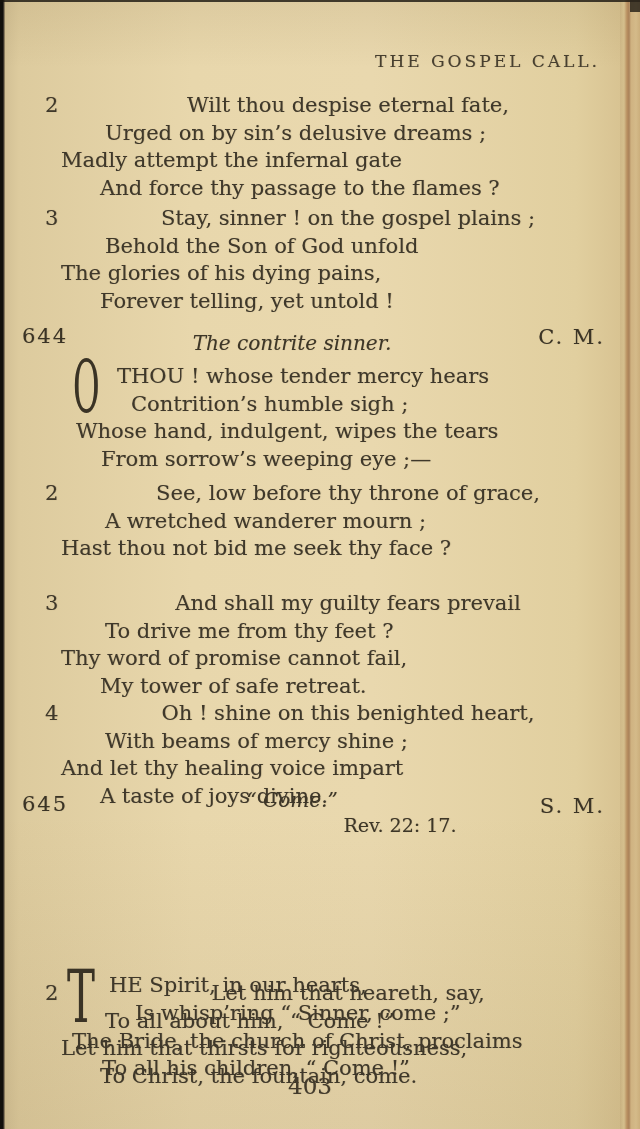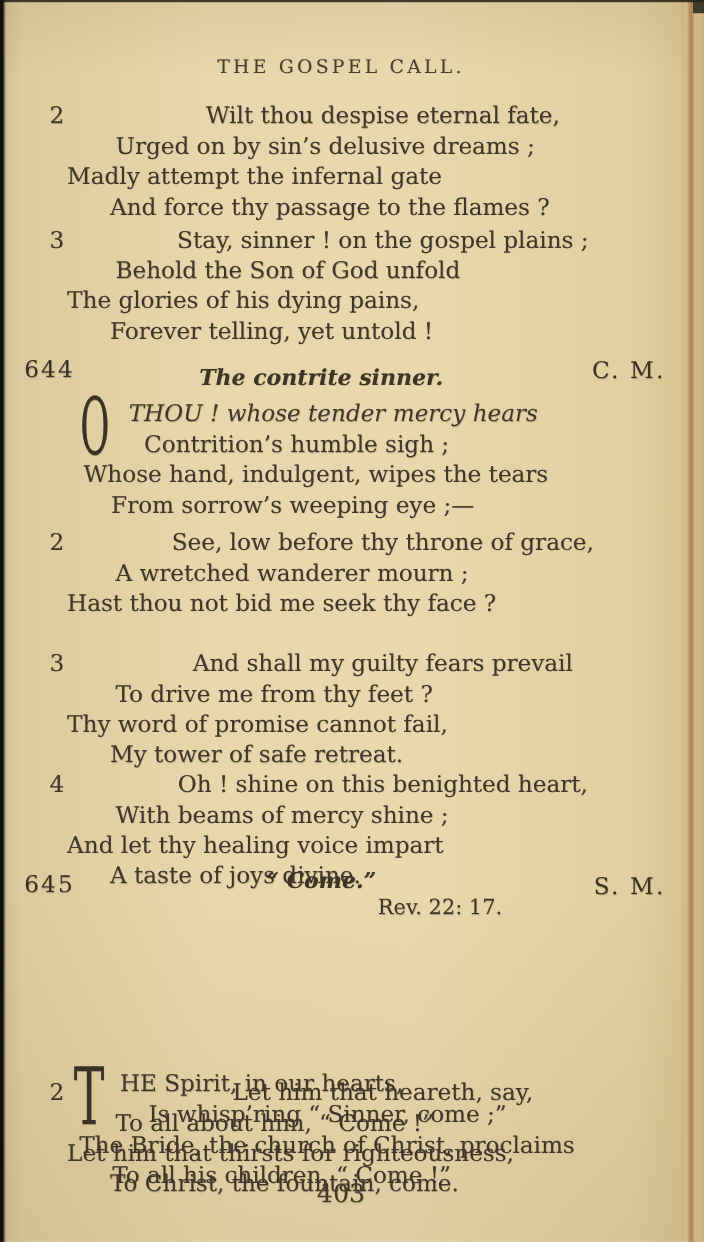--- a/index.html
+++ b/index.html
@@ -20,51 +20,51 @@
     background:linear-gradient(90deg,#12100c 0 3px,#3a332a 3px 4px,#8a7c5e 4px 5px);}
   .edge-top{position:absolute;left:0;top:0;width:640px;height:2px;background:rgba(24,20,14,0.8);}
   .edge-right{position:absolute;right:0;top:0;width:20px;height:1129px;
     background:linear-gradient(90deg, rgba(160,125,80,0.15) 0, #d5bf8d 4px, #b98f60 7px, #a9825a 9px, #cfb281 11px, #d4ba89 16px, #cbae7c 20px);}
   .corner-tr{position:absolute;right:0;top:0;width:10px;height:12px;background:#2a241b;opacity:0.85;}
 
   .ink{ text-shadow:0.4px 0.4px 0.7px rgba(62,54,39,0.35); }
 
   .running-header{
     position:absolute;left:20px;right:40px;top:51px;
-    text-align:center;font-size:17px;letter-spacing:3px;color:#473f2f;
+    text-align:right;font-size:17px;letter-spacing:3px;color:#473f2f;
   }
 
   .stanza{position:absolute;left:45px;width:575px;font-size:21px;line-height:27.6px;}
   .stanza .vnum{position:absolute;left:0;top:0;}
   .line{white-space:nowrap;}
   .num-st .i0{padding-left:31px;text-align:center;}
   .num-st .i1{padding-left:60px;}
   .num-st .i2{padding-left:16px;}
   .num-st .i3{padding-left:55px;}
 
   .dc-st{position:relative;}
   .dropcap{
     position:absolute;top:-11px;line-height:1;font-size:72px;color:#3a3325;
     display:inline-block;transform-origin:left top;
   }
   .dc644 .dropcap{left:28px;transform:scaleX(0.45);}
   .dc645 .dropcap{left:22px;transform:scaleX(0.58);}
-  .dc644 .i0{padding-left:72px;font-style:italic;}
+  .dc644 .i0{padding-left:72px;}
   .dc644 .i1{padding-left:86px;}
   .dc644 .i2{padding-left:31px;}
   .dc644 .i3{padding-left:56px;}
   .dc645 .i0{padding-left:64px;}
   .dc645 .i1{padding-left:90px;}
   .dc645 .i2{padding-left:27px;}
   .dc645 .i3{padding-left:57px;}
 
   .hymn-head{position:absolute;left:20px;width:600px;height:56px;}
   .hymn-number{position:absolute;left:2px;top:0;font-size:21px;letter-spacing:2px;color:#3a3325;}
   .hymn-title{position:absolute;left:92px;top:7px;width:360px;text-align:center;
-    font-style:italic;font-weight:bold;font-size:20px;color:#3d3627;}
+    font-style:italic;font-weight:normal;font-size:20px;color:#3d3627;}
   .hymn-meter{position:absolute;right:15px;top:1px;font-size:21px;letter-spacing:2px;color:#3a3325;}
   .hymn-scripture{position:absolute;left:240px;top:28px;width:280px;text-align:center;
     font-size:19px;color:#3d3627;}
 
   .page-number{position:absolute;left:20px;right:40px;top:1073px;text-align:center;font-size:23px;color:#433b2c;}
 </style>
 </head>
 <body>
 
 <div class="scan">

